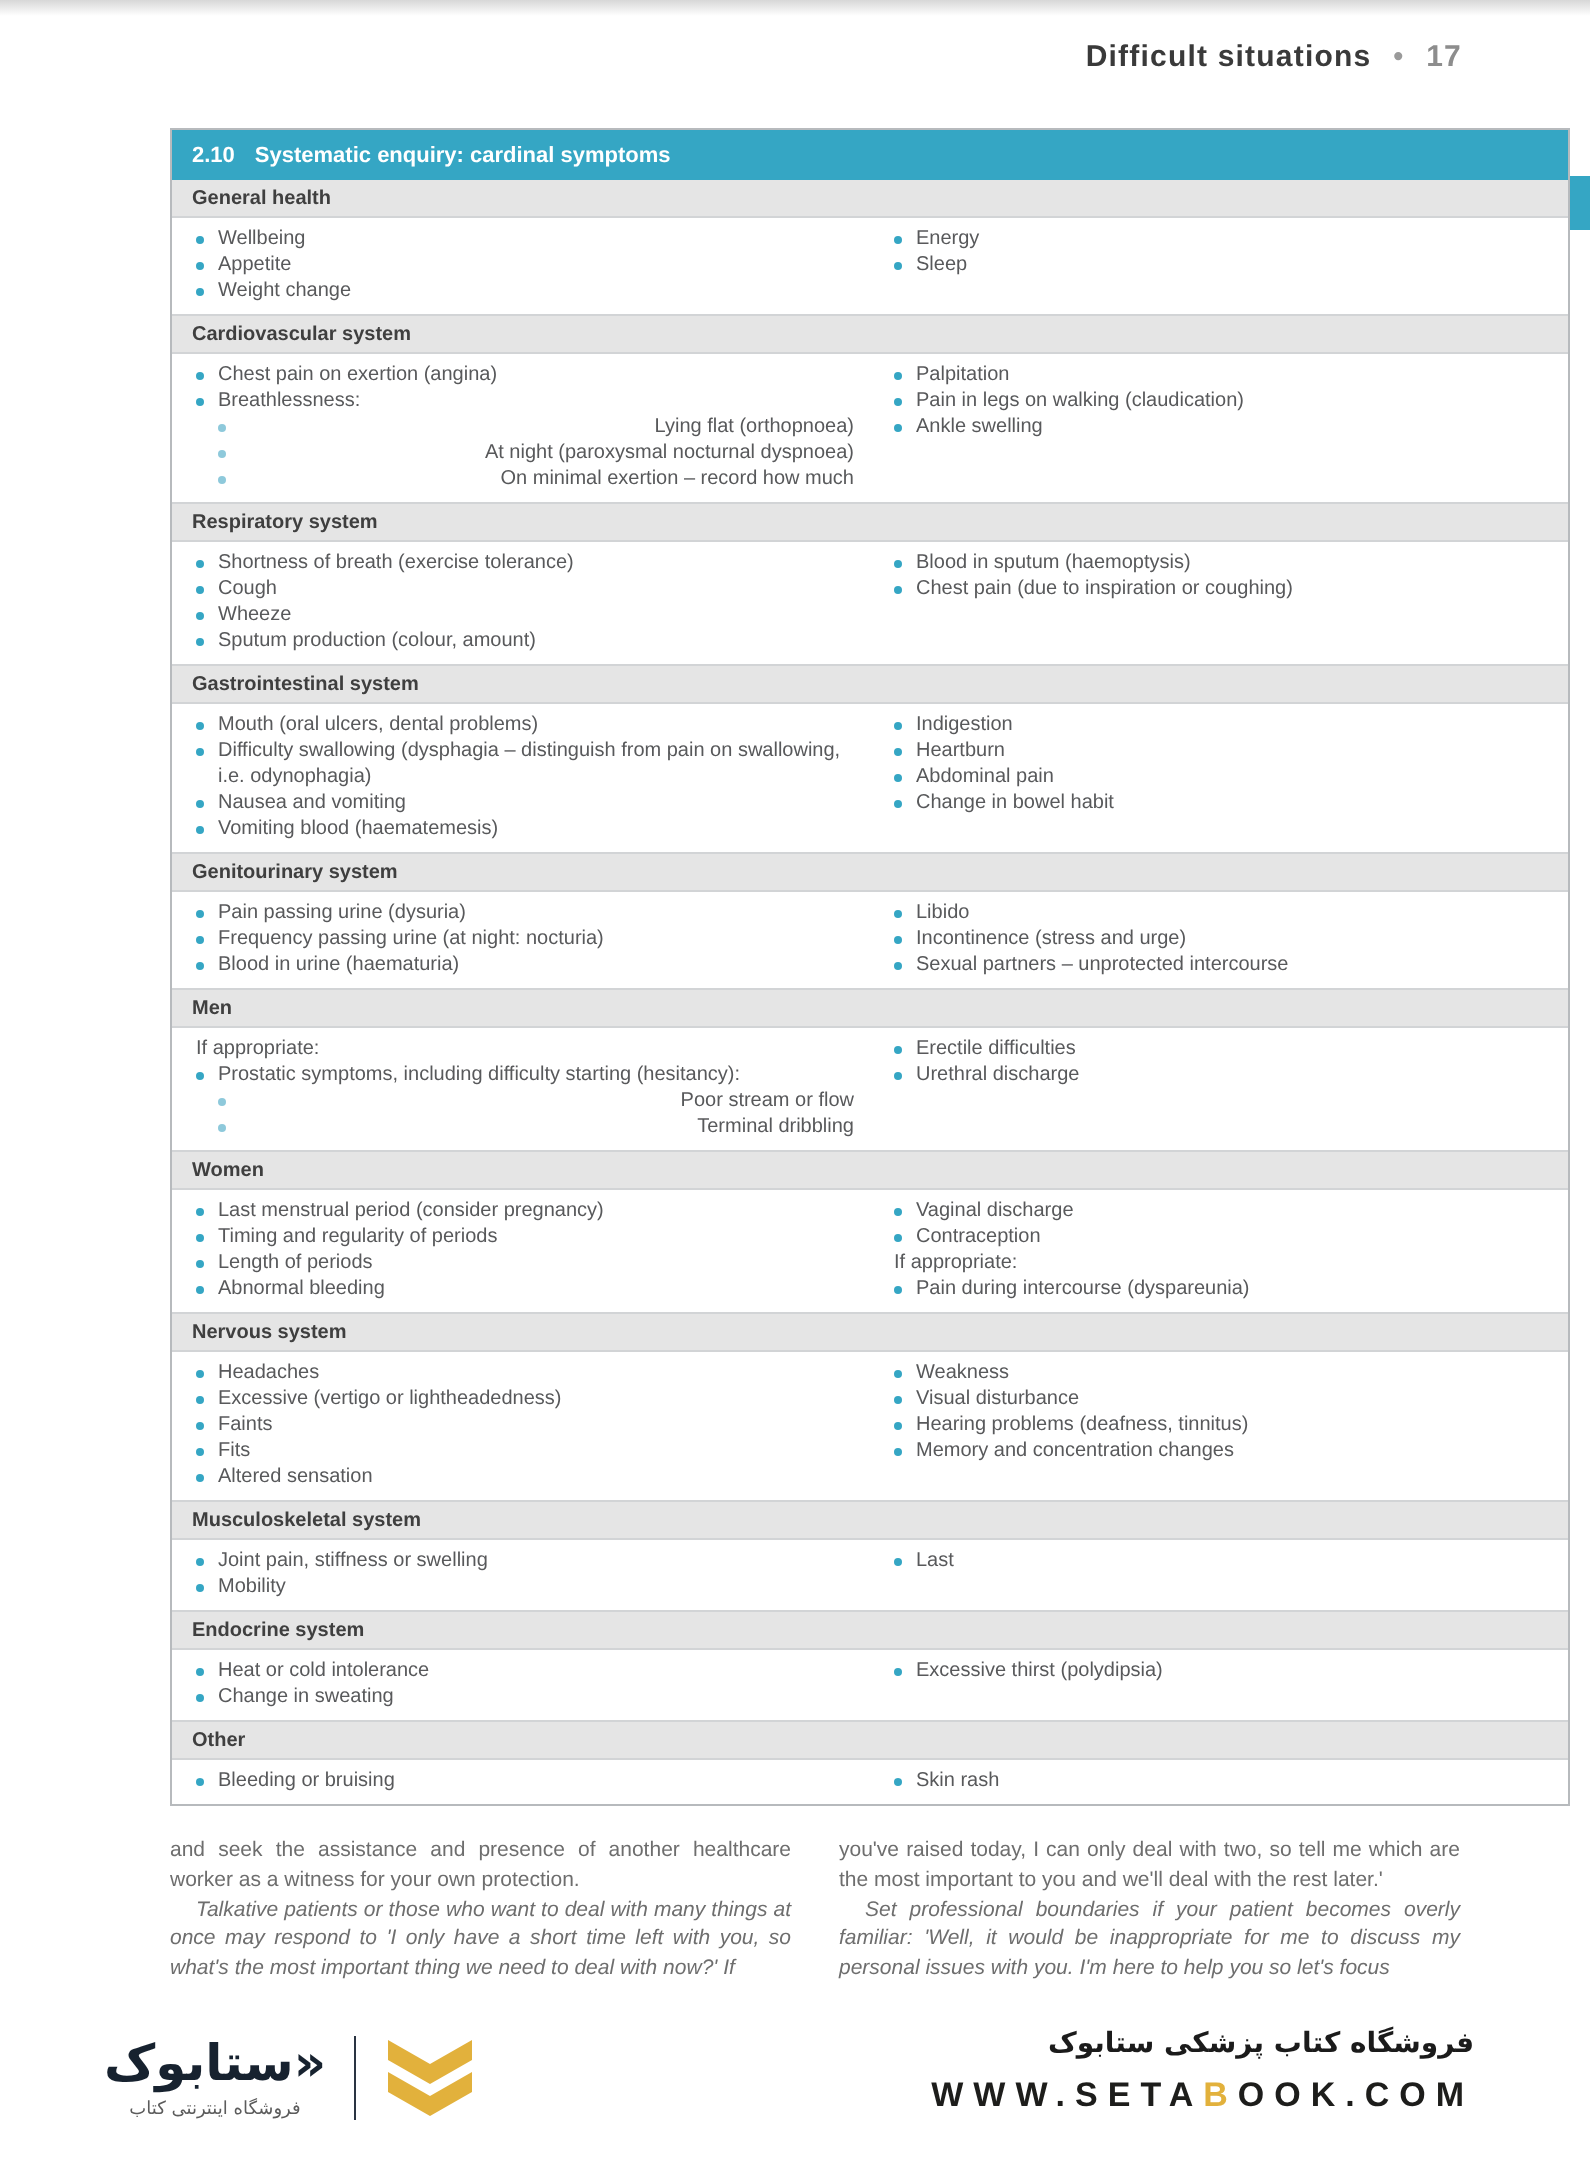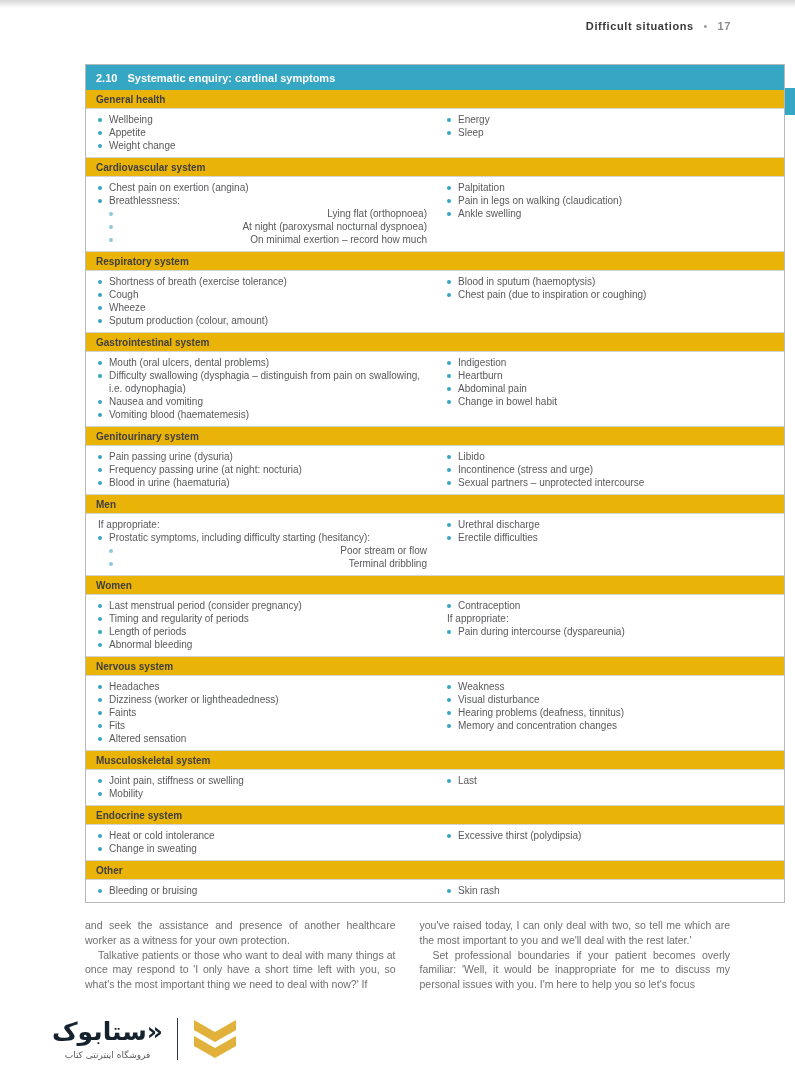--- a/index.html
+++ b/index.html
@@ -11,21 +11,21 @@
     position: relative;
     overflow: hidden;
   }
   .scan-edge-top {
     position: absolute; top: 0; left: 0; right: 0; height: 8px;
     background: linear-gradient(#d7d7d7, #ffffff);
   }
   
   .running-header {
     position: absolute; top: 20px; right: 64px;
-    font-size: 11px; color: #3c3c3c; letter-spacing: 0.6px;
+    font-size: 15px; color: #3c3c3c; letter-spacing: 0.6px;
   }
   .running-header .hdr-title { font-weight: bold; color: #3a3a3a; }
   .running-header .hdr-dot { color: #9a9a9a; margin: 0 6px; }
   .running-header .hdr-page { color: #8d8d8d; font-weight: bold; }
 
   
   .side-tab {
     position: absolute; left: 742px; top: 88px; width: 53px; height: 27px;
     background: #35a6c4; color: #ffffff;
     font-size: 16px; font-weight: bold;
@@ -37,21 +37,21 @@
     position: absolute; left: 85px; top: 64px; width: 700px;
     border: 1px solid #b7babd; background: #ffffff;
   }
   .table-title {
     background: #35a6c4; color: #ffffff;
     font-size: 11px; font-weight: bold;
     padding: 7px 10px 6px 10px;
   }
   .table-title .title-num { margin-right: 10px; }
   .section-heading {
-    background: #eab308;
+    background: #e5e5e5;
     border-top: 1px solid #d2d4d6; border-bottom: 1px solid #d2d4d6;
     font-size: 10px; font-weight: bold; color: #3f3f3f;
     padding: 4px 10px 3px 10px;
   }
   .section-heading:first-of-type { border-top: none; }
   .section-body { display: flex; padding: 4px 0 5px 0; }
   .col { width: 50%; padding: 0 8px 0 12px; }
   .item { display: flex; align-items: flex-start; font-size: 10px; color: #58595b; line-height: 13px; }
   .item .dot {
     flex-shrink: 0; width: 4px; height: 4px; border-radius: 50%;
@@ -66,21 +66,21 @@
   .body-text {
     position: absolute; left: 85px; top: 918px; width: 645px;
     display: flex; gap: 24px;
   }
   .body-col {
     width: 50%;
     font-size: 10.5px; color: #6e6e6e; line-height: 14.8px;
     text-align: justify;
   }
   .body-col p { margin: 0; }
-  .body-col p.indent { text-indent: 13px; }
+  .body-col p.indent { text-indent: 13px; font-style: italic; }
 
   
   .footer { position: absolute; left: 0; right: 0; top: 1006px; height: 74px; background: #ffffff; }
   .footer-left { position: absolute; left: 52px; top: 12px; display: flex; align-items: center; }
   .logo-block { text-align: center; }
   .logo-main {
     font-family: "DejaVu Sans", sans-serif;
     font-size: 25px; font-weight: bold; color: #17222f; line-height: 28px;
     direction: rtl; white-space: nowrap;
   }
@@ -308,26 +308,26 @@
             <span class="item-text">Poor stream or flow</span>
           </div>
           <div class="item b2">
             <span class="dot"></span>
             <span class="item-text">Terminal dribbling</span>
           </div>
         </div>
         <div class="col">
           <div class="item b1">
             <span class="dot"></span>
+            <span class="item-text">Erectile difficulties</span>
+          </div>
+          <div class="item b1">
+            <span class="dot"></span>
             <span class="item-text">Urethral discharge</span>
           </div>
-          <div class="item b1">
-            <span class="dot"></span>
-            <span class="item-text">Erectile difficulties</span>
-          </div>
         </div>
       </div>
       <div class="section-heading">Women</div>
       <div class="section-body">
         <div class="col">
           <div class="item b1">
             <span class="dot"></span>
             <span class="item-text">Last menstrual period (consider pregnancy)</span>
           </div>
           <div class="item b1">
@@ -337,20 +337,24 @@
           <div class="item b1">
             <span class="dot"></span>
             <span class="item-text">Length of periods</span>
           </div>
           <div class="item b1">
             <span class="dot"></span>
             <span class="item-text">Abnormal bleeding</span>
           </div>
         </div>
         <div class="col">
+          <div class="item b1">
+            <span class="dot"></span>
+            <span class="item-text">Vaginal discharge</span>
+          </div>
           <div class="item b1">
             <span class="dot"></span>
             <span class="item-text">Contraception</span>
           </div>
           <div class="item plain">
             <span class="item-text">If appropriate:</span>
           </div>
           <div class="item b1">
             <span class="dot"></span>
             <span class="item-text">Pain during intercourse (dyspareunia)</span>
@@ -359,21 +363,21 @@
       </div>
       <div class="section-heading">Nervous system</div>
       <div class="section-body">
         <div class="col">
           <div class="item b1">
             <span class="dot"></span>
             <span class="item-text">Headaches</span>
           </div>
           <div class="item b1">
             <span class="dot"></span>
-            <span class="item-text">Dizziness (worker or lightheadedness)</span>
+            <span class="item-text">Excessive (vertigo or lightheadedness)</span>
           </div>
           <div class="item b1">
             <span class="dot"></span>
             <span class="item-text">Faints</span>
           </div>
           <div class="item b1">
             <span class="dot"></span>
             <span class="item-text">Fits</span>
           </div>
           <div class="item b1">
@@ -476,13 +480,19 @@
       <div class="logo-tagline">فروشگاه اینترنتی کتاب</div>
     </div>
     <div class="logo-sep"></div>
     <div class="logo-mark">
       <svg width="46" height="42" viewBox="0 0 46 42">
         <polygon points="2,2 23,14 44,2 44,12 23,24 2,12" fill="#e2b13c"></polygon>
         <polygon points="2,18 23,30 44,18 44,28 23,40 2,28" fill="#e2b13c"></polygon>
       </svg>
     </div>
   </div>
+  <div class="footer-right">
+    <div class="brand-title-fa">فروشگاه کتاب پزشکی ستابوک</div>
+    <div class="brand-url">
+      <span>WWW.SETA</span><span class="gold">B</span><span>OOK.COM</span>
+    </div>
+  </div>
 </div>
 
 </body></html>

